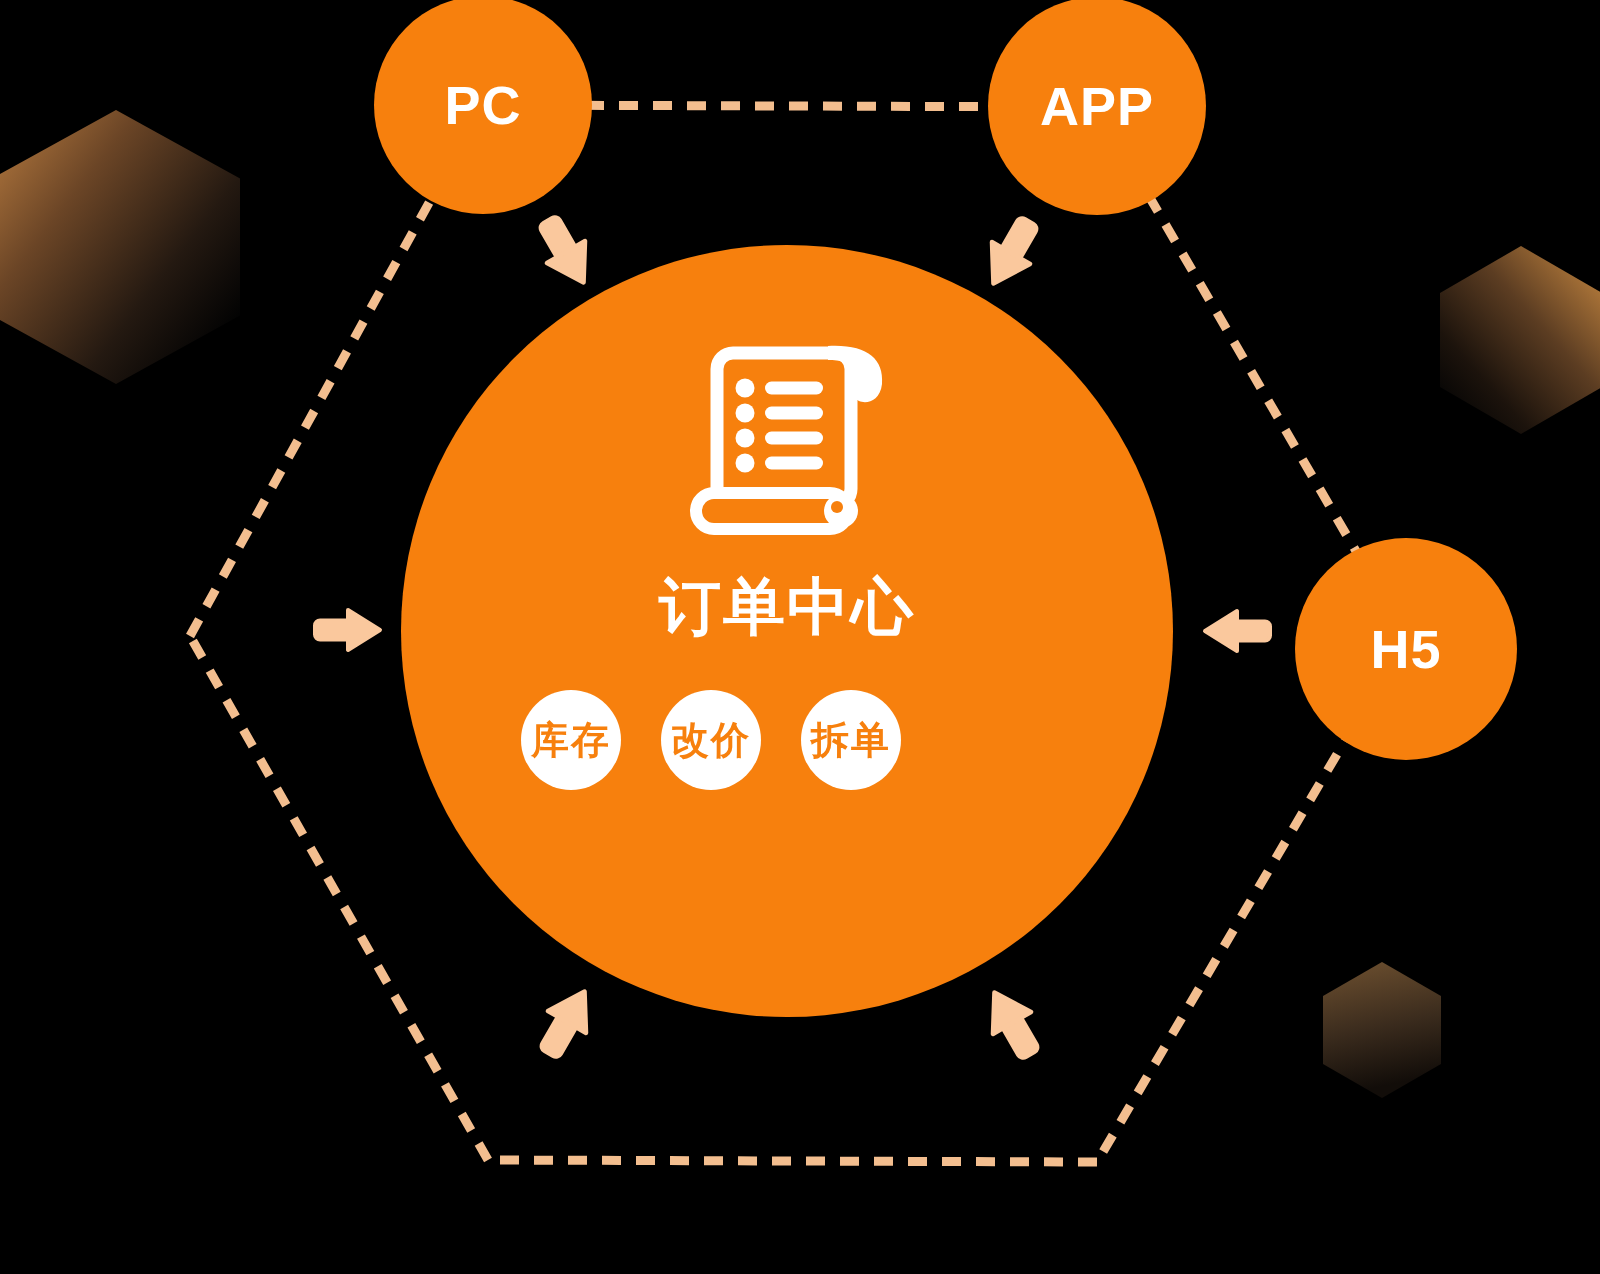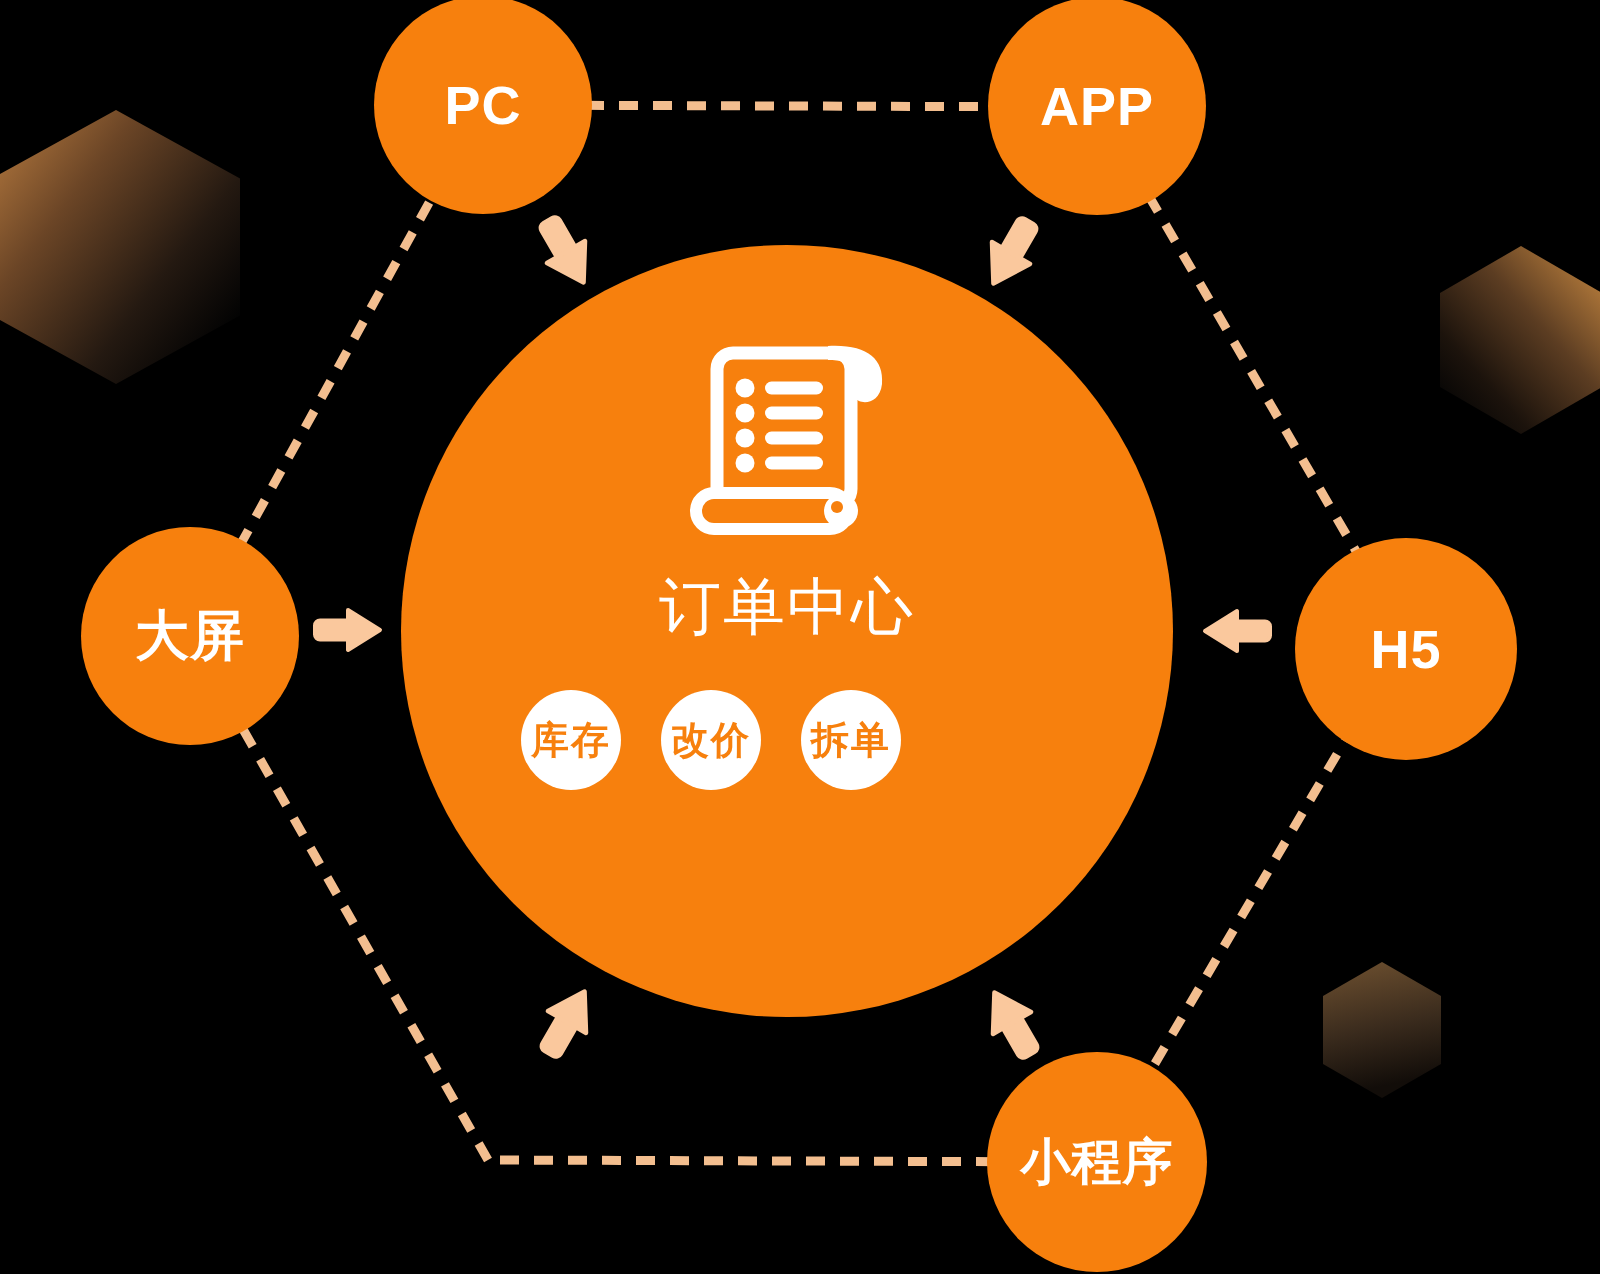--- a/index.html
+++ b/index.html
@@ -40,21 +40,21 @@
   .node-pc{left:374px;top:-4px;width:218px;height:218px;}
   .node-app{left:988px;top:-3px;width:218px;height:218px;}
   .node-large-screen{left:81px;top:527px;width:218px;height:218px;}
   .node-h5{left:1295px;top:538px;width:222px;height:222px;}
   .node-pos{left:378px;top:1050px;width:220px;height:220px;}
   .node-mini-program{left:987px;top:1052px;width:220px;height:220px;font-size:50px;}
   .center-circle{left:401px;top:245px;width:772px;height:772px;display:block;}
   .center-icon{position:absolute;left:279px;top:85px;}
   .center-title{
     position:absolute;left:186px;top:326px;width:400px;height:72px;
-    line-height:72px;text-align:center;font-size:62px;font-weight:normal;color:#fff;
+    line-height:72px;text-align:center;font-size:62px;font-weight:bold;color:#fff;
     letter-spacing:2px;
   }
   .bubble{
     position:absolute;width:100px;height:100px;border-radius:50%;background:#fff;
     display:flex;align-items:center;justify-content:center;
     color:#F7800D;font-size:38px;font-weight:bold;letter-spacing:2px;
   }
   .bubble-1{left:120px;top:445px;text-align:center;}
   .bubble-2{left:260px;top:445px;}
   .bubble-3{left:400px;top:445px;}
@@ -111,28 +111,22 @@
         <span>拆单</span>
       </div>
   </div>
 
   <div class="circle node node-pc">
       <span>PC</span>
     </div>
   <div class="circle node node-app">
       <span>APP</span>
     </div>
-  <div class="circle node node-large-screen">
-      <span>大屏</span>
-    </div>
   <div class="circle node node-h5">
       <span>H5</span>
-    </div>
-  <div class="circle node node-mini-program">
-      <span>小程序</span>
     </div>
 
   <svg class="layer arrow-layer" viewBox="0 0 1600 1274">
     <g class="arrow" transform="translate(566,252) rotate(60) scale(1.1)">
       <rect x="-33" y="-9.5" width="38" height="19" rx="5"></rect>
         <path d="M0,-20 L32,0 L0,20 Z"></path>
     </g>
     <g class="arrow" transform="translate(1011,253) rotate(120) scale(1.1)">
       <rect x="-33" y="-9.5" width="38" height="19" rx="5"></rect>
         <path d="M0,-20 L32,0 L0,20 Z"></path>

